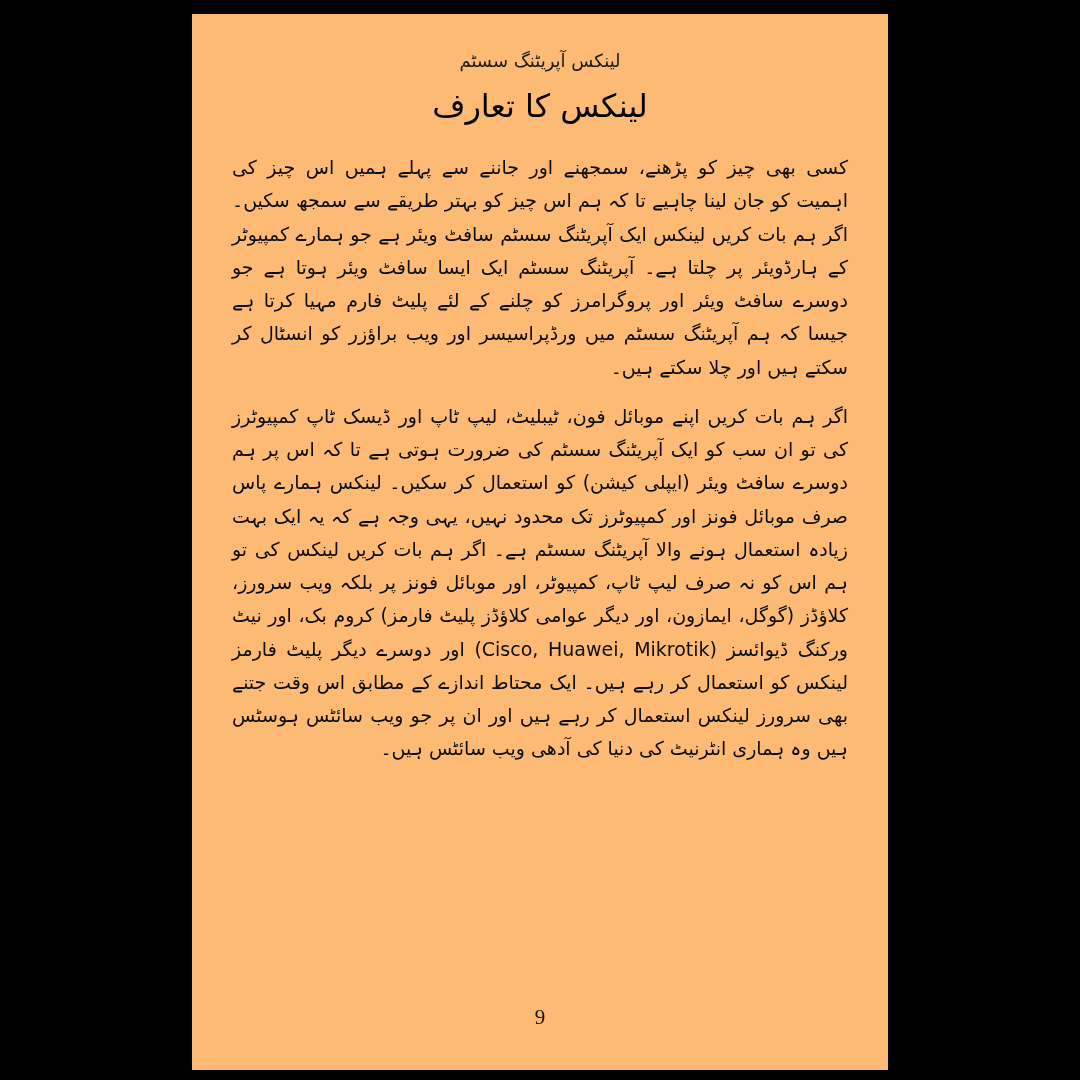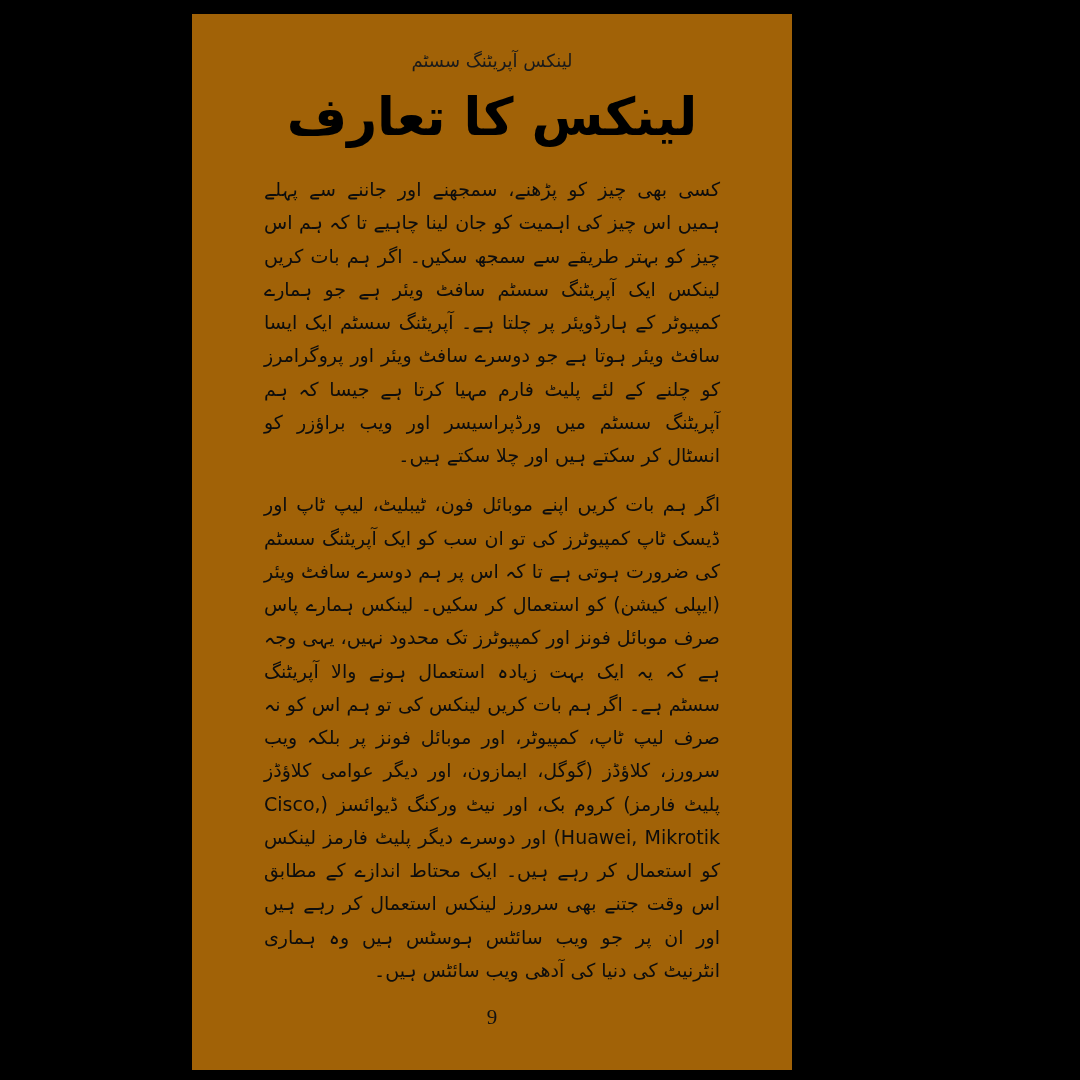--- a/index.html
+++ b/index.html
@@ -11,45 +11,45 @@
     height: 1080px;
     background: #000000;
     position: relative;
     overflow: hidden;
     font-family: "DejaVu Sans", sans-serif;
   }
   .book-page {
     position: absolute;
     left: 192px;
     top: 14px;
-    width: 600px;
+    width: 696px;
     height: 1056px;
-    background: #a16207;
+    background: #fdba74;
     overflow: hidden;
   }
   .running-header {
     margin-top: 36px;
     text-align: center;
     direction: rtl;
     font-size: 18px;
     color: #1a1a1a;
     letter-spacing: 0.5px;
   }
   .chapter-title {
     margin-top: 16px;
     text-align: center;
     direction: rtl;
-    font-size: 52px;
-    font-weight: bold;
+    font-size: 32px;
+    font-weight: normal;
     color: #000000;
   }
   .body-text {
     direction: rtl;
     text-align: justify;
-    padding: 0 72px;
+    padding: 0 40px;
     margin-top: 26px;
     font-size: 19px;
     line-height: 1.75;
     color: #0d0d0d;
   }
   .body-text p {
     margin: 0 0 16px 0;
   }
   .page-number {
     position: absolute;

